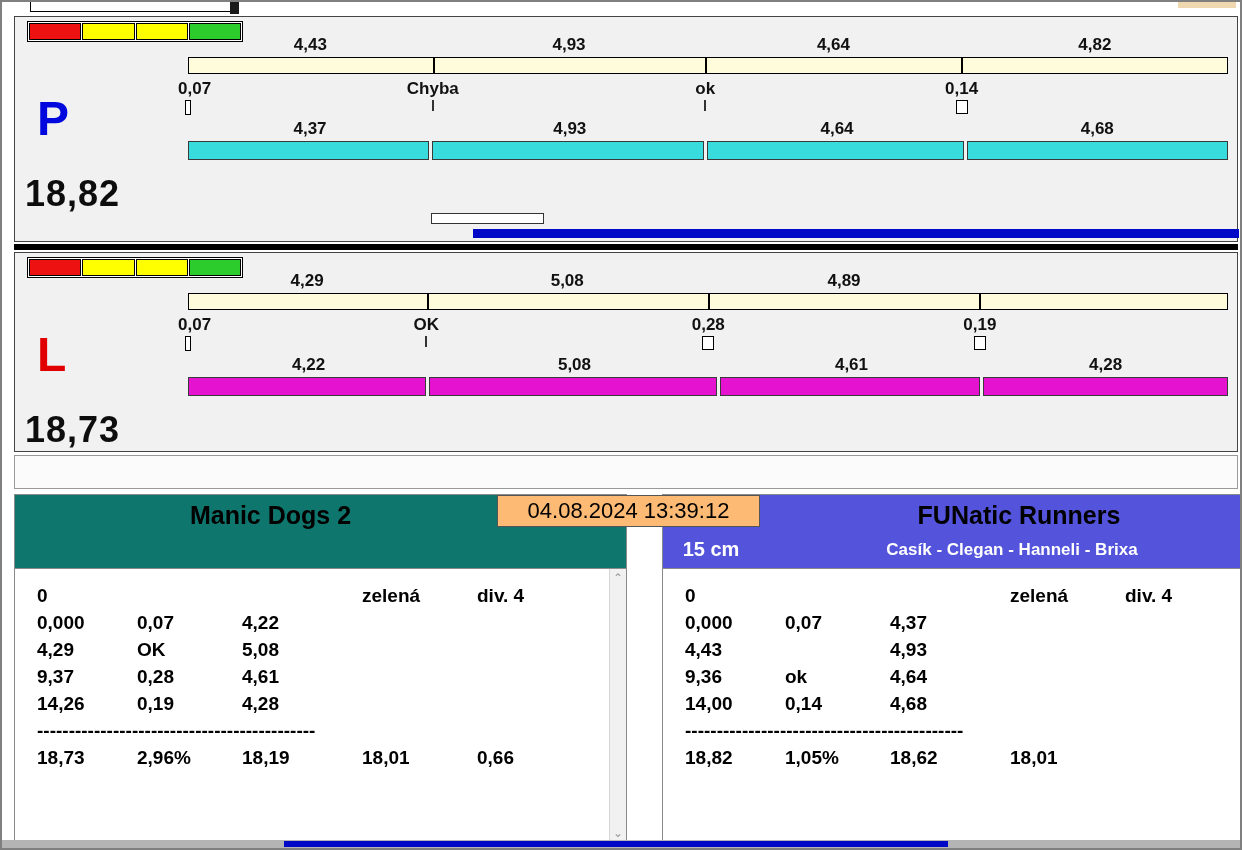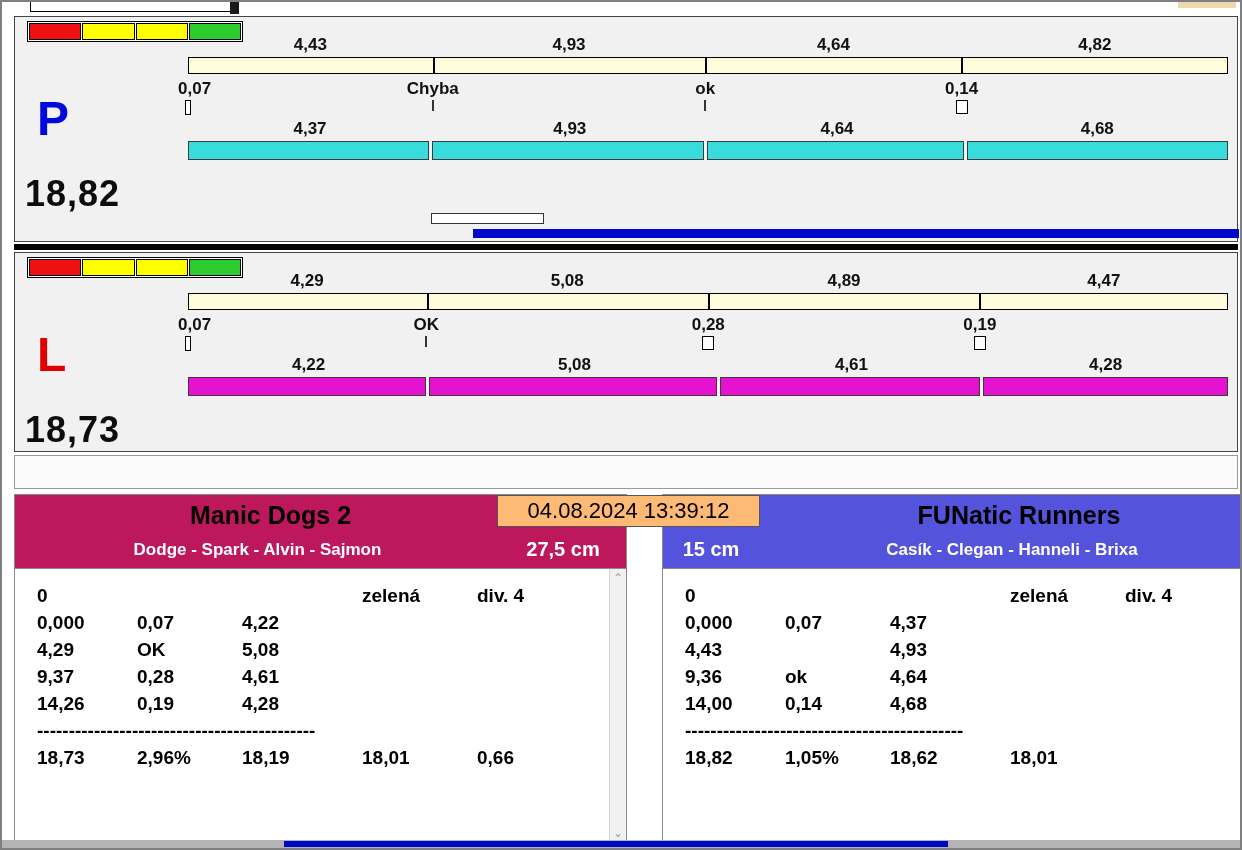--- a/index.html
+++ b/index.html
@@ -159,21 +159,20 @@
       <span class="cell c-yellow"></span>
       <span class="cell c-green"></span>
     </div>
     <div class="lane-letter" style="color: rgb(224, 0, 0);">L</div>
     <div class="lane-total">18,73</div>
     <div class="bars">
       <div class="seg-row top-labels">
           <div class="seg-label" style="width: 22.9044%;">4,29</div>
           <div class="seg-label" style="width: 27.1223%;">5,08</div>
           <div class="seg-label" style="width: 26.1078%;">4,89</div>
-          <div class="seg-label" style="width: 23.8655%;">4,47</div>
         </div>
       <div class="total-bar">
           <div class="divider" style="left: 22.9044%;"></div>
           <div class="divider" style="left: 50.0267%;"></div>
           <div class="divider" style="left: 76.1345%;"></div>
         </div>
       <div class="split-row-labels">
           <div class="split-label first" style="left: 0%;">0,07</div>
           <div class="split-label" style="left: 22.9044%;">OK</div>
           <div class="split-label" style="left: 50.0267%;">0,28</div>
@@ -198,26 +197,22 @@
           <div class="cseg" style="width: calc(23.5294% + 0px); margin-right: 0px; background: rgb(229, 19, 207);"></div>
         </div>
     </div>
   </section>
 
   <div class="empty-strip"></div>
 
   <div class="teams">
 
     <div class="team-panel team-left">
-      <div class="team-header" style="background: #be185d;">
+      <div class="team-header" style="background: #0f766e;">
         <div class="team-name">Manic Dogs 2</div>
-        <div class="roster-line">
-          <div class="roster">Dodge - Spark - Alvin - Sajmon</div>
-          <div class="height-label">27,5 cm</div>
-        </div>
       </div>
       <div class="team-table-wrap">
         <div class="team-table">
             <div class="t-row">
               <span class="t-cell">0</span>
               <span class="t-cell"></span>
               <span class="t-cell"></span>
               <span class="t-cell">zelená</span>
               <span class="t-cell">div. 4</span>
             </div>

